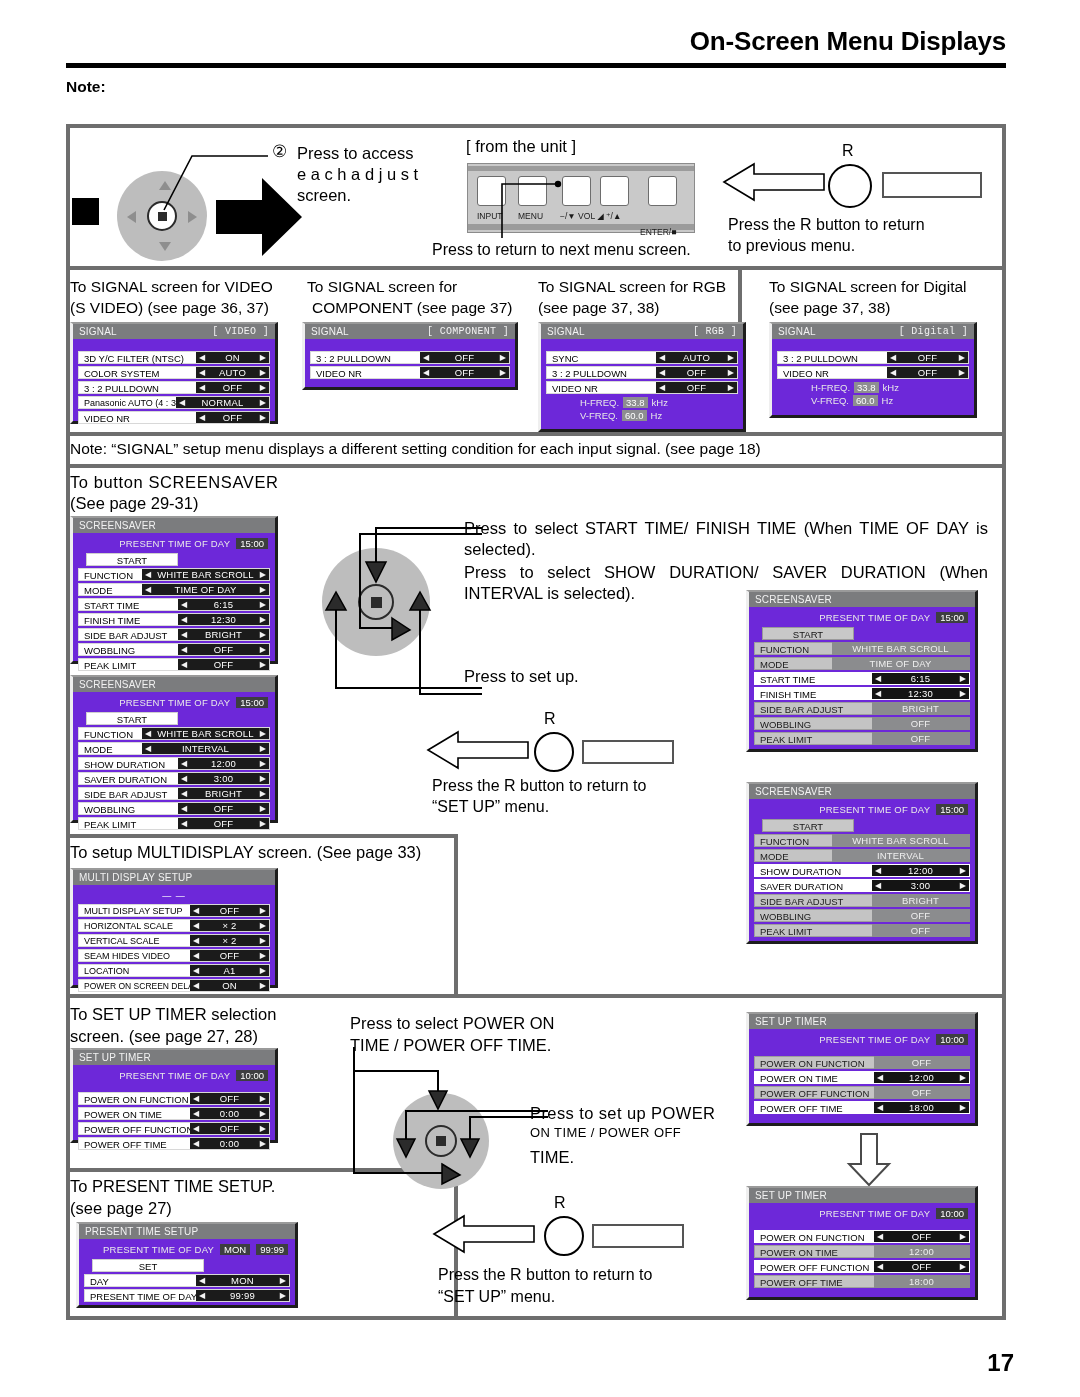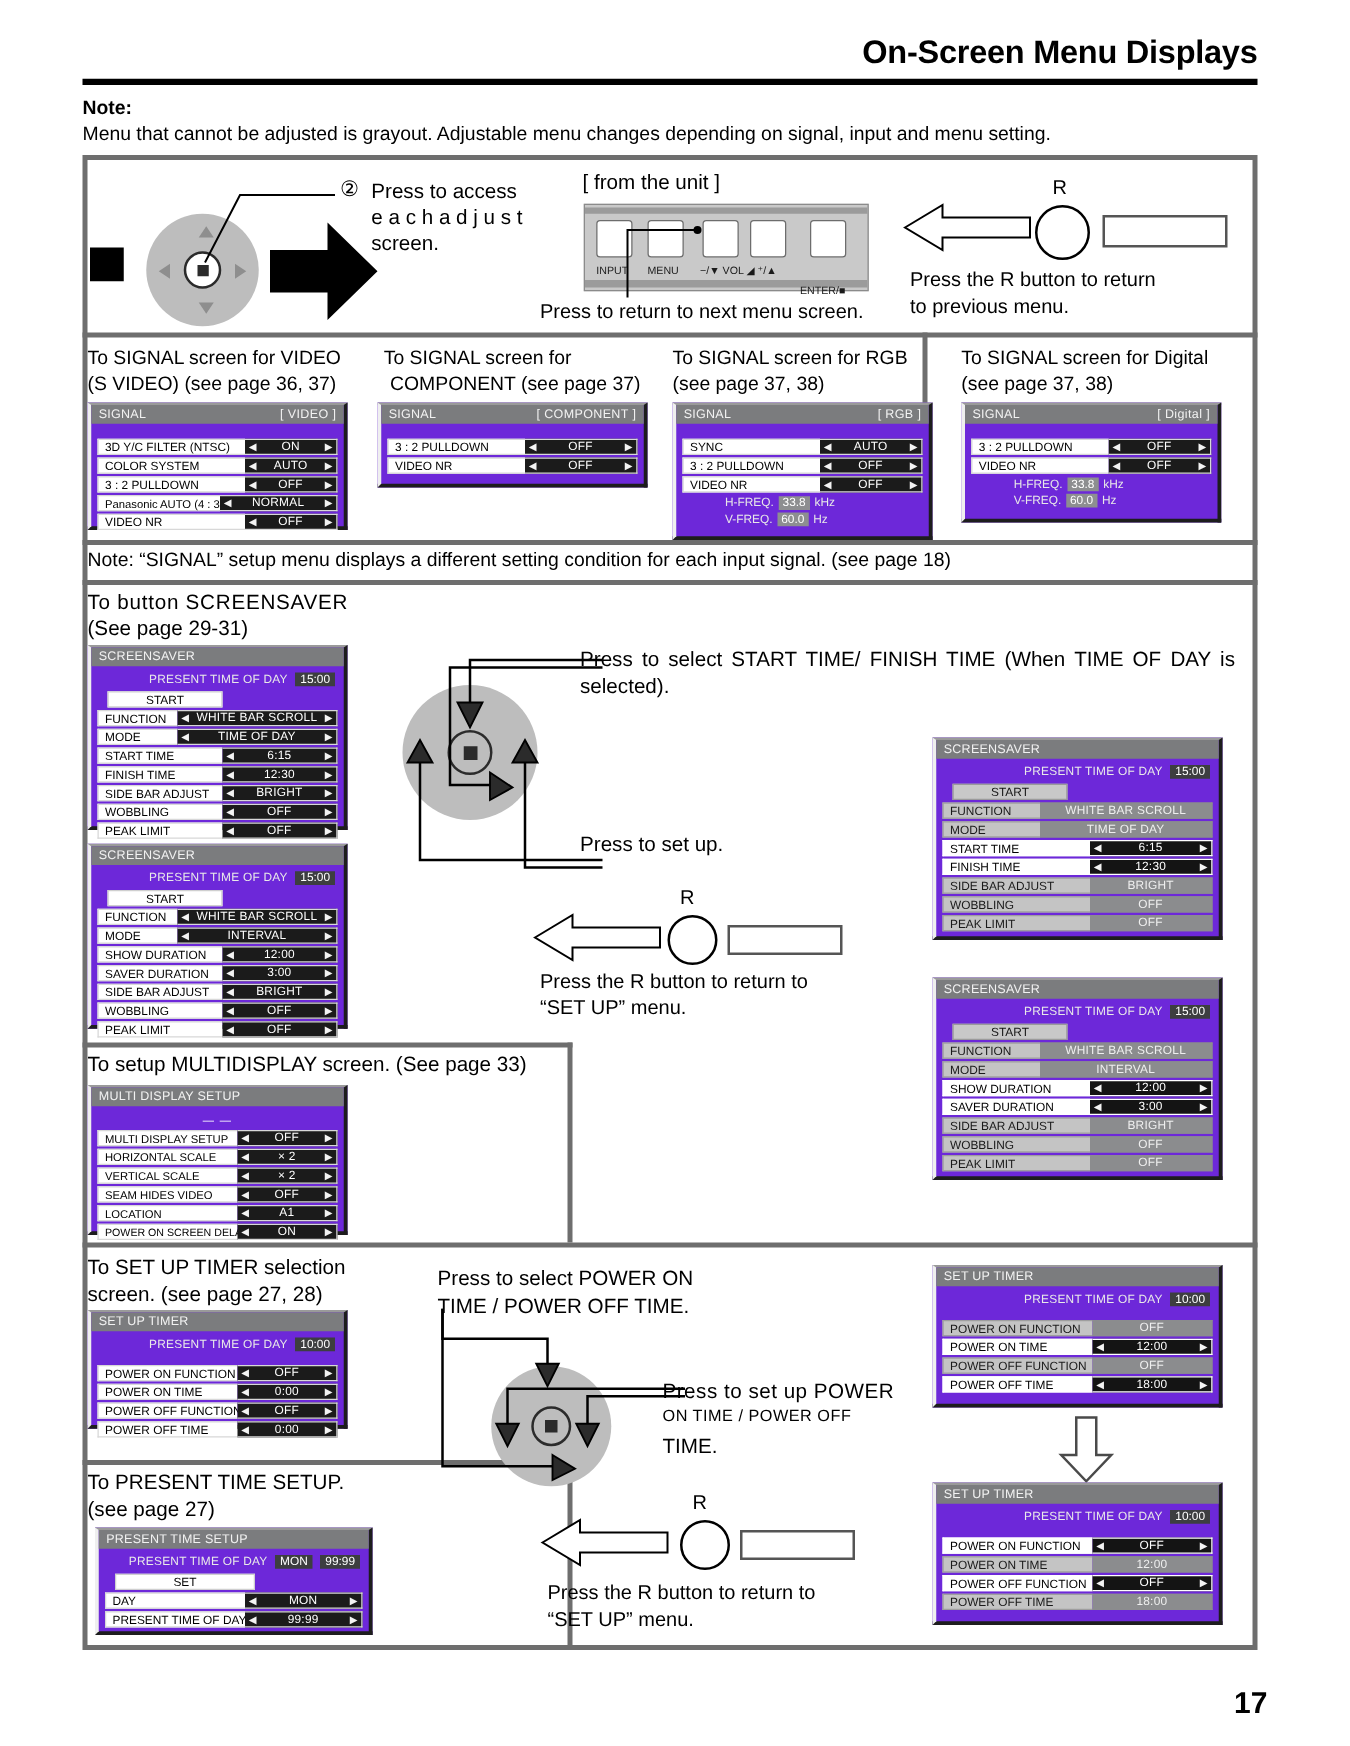--- a/index.html
+++ b/index.html
@@ -36,21 +36,21 @@
     position:absolute;background:#6d28d9;box-sizing:border-box;
     border-left:3px solid #efefef;border-top:2px solid #9a9a9a;
     border-right:3px solid #1d1d1d;border-bottom:3px solid #1d1d1d;
     padding:0;font-size:9.5px;color:#fff;
   }
   .osd .title{
     background:#7b7c7e;color:#f2f2f2;height:15px;line-height:15px;
     padding:0 6px;display:flex;justify-content:space-between;align-items:center;
     font-size:10px;letter-spacing:.2px;
   }
-  .osd .title .rgt{letter-spacing:.3px;}
+  .osd .title .rgt{letter-spacing:.3px;font-family:Liberation Mono, monospace;}
   .osd .body{padding:4px 5px 6px 5px;}
   .osd .present{
     display:flex;justify-content:flex-end;align-items:center;gap:6px;
     font-size:9.5px;color:#e9e9e9;padding:1px 2px 3px 0;
   }
   .osd .present .lbl{letter-spacing:.2px;}
   .osd .present .val{background:#3d3e40;padding:0 4px;color:#fff;}
   .osd .startbtn{
     background:#fff;color:#000;width:92px;text-align:center;
     font-size:9.5px;line-height:13px;height:13px;margin:1px 0 2px 8px;
@@ -113,21 +113,20 @@
   svg{display:block;overflow:visible;}
 </style>
 </head>
 <body>
 
 <div class="page">
 
   <div class="hdr-title">On-Screen Menu Displays</div>
   <div class="hdr-rule"></div>
   <div class="note-label">Note:</div>
-  <div class="note-text">Menu that cannot be adjusted is grayout. Adjustable menu changes depending on signal, input and menu setting.</div>
 
   <div class="frame" style="left:66px;top:124px;width:940px;height:1196px;"></div>
 
   <div class="hsep" style="left:66px;top:266px;width:940px;"></div>
   <div class="hsep" style="left:66px;top:432px;width:940px;"></div>
   <div class="hsep" style="left:66px;top:464px;width:940px;"></div>
   <div class="hsep" style="left:66px;top:834px;width:392px;"></div>
   <div class="hsep" style="left:66px;top:994px;width:940px;"></div>
   <div class="hsep" style="left:66px;top:1168px;width:392px;"></div>
   <div class="vsep" style="left:454px;top:834px;height:160px;"></div>
@@ -504,20 +503,21 @@
     <polygon points="92,102 110,114 92,124" fill="#2b2b2b" stroke="#000" stroke-width="1.5"></polygon>
 
     <polyline points="182,172 36,172 36,92" fill="none" stroke="#000" stroke-width="2"></polyline>
     <polygon points="26,94 46,94 36,76" fill="#2b2b2b" stroke="#000" stroke-width="1.5"></polygon>
 
     <polyline points="182,178 120,178 120,92" fill="none" stroke="#000" stroke-width="2"></polyline>
     <polygon points="110,94 130,94 120,76" fill="#2b2b2b" stroke="#000" stroke-width="1.5"></polygon>
   </svg>
 
   <div class="t tj" style="left:464px;top:518px;width:524px;font-size:16.5px;line-height:1.26;">Press to select START TIME/ FINISH TIME (When TIME OF DAY is selected).</div>
+  <div class="t tj" style="left:464px;top:562px;width:524px;font-size:16.5px;line-height:1.26;text-align:justify;">Press to select SHOW DURATION/ SAVER DURATION (When INTERVAL is selected).</div>
   <div class="t" style="left:464px;top:666px;font-size:16.5px;">Press to set up.</div>
 
   <div class="rgrp" style="left:426px;top:712px;width:250px;height:66px;">
     <svg style="position:absolute;left:0;top:18px;width:104px;height:40px;">
       <polygon points="2,20 32,2 32,12 102,12 102,28 32,28 32,38" fill="#fff" stroke="#000" stroke-width="1.6"></polygon>
     </svg>
     <div class="rlet" style="left:118px;top:-2px;">R</div>
     <div class="circ" style="left:108px;top:20px;width:36px;height:36px;"></div>
     <div class="pill" style="left:156px;top:28px;width:88px;height:20px;"></div>
   </div>

